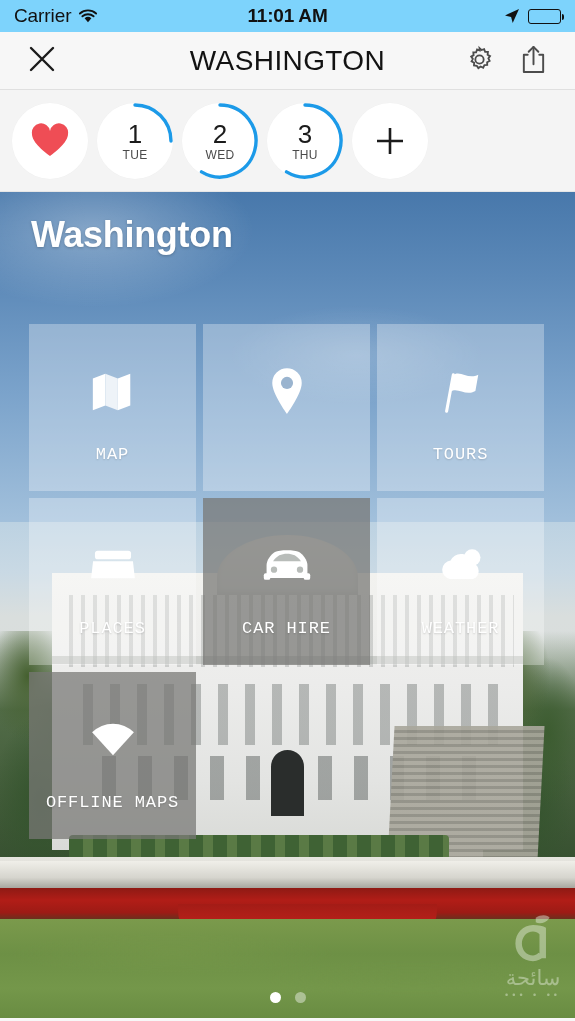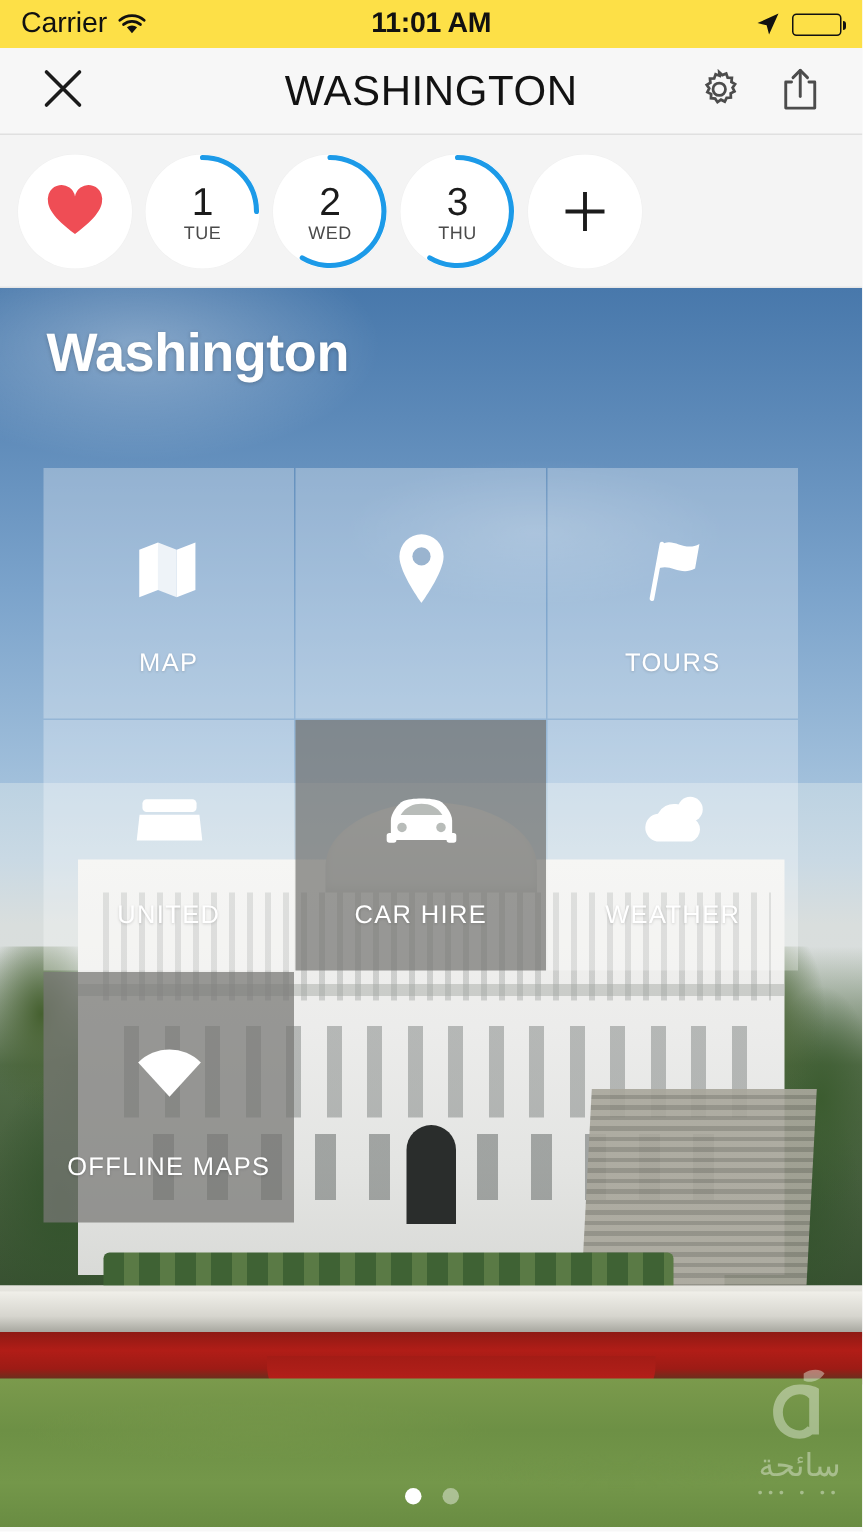--- a/index.html
+++ b/index.html
@@ -14,21 +14,21 @@
     position: relative;
     width: 575px; height: 1021px;
     overflow: hidden;
     background: #f7f7f7;
   }
 
   
   .status-bar {
     position: relative;
     height: 32px;
-    background: #fde047;
+    background: #7dd3fc;
     display: flex;
     align-items: center;
     padding: 8px 14px;
   }
   .status-left { display: flex; align-items: center; gap: 7px; }
   .status-carrier {
     font-size: 19px; color: #111; letter-spacing: -0.1px;
   }
   .wifi-icon { width: 20px; height: 15px; position: relative; display:block; }
   .status-center {
@@ -236,26 +236,27 @@
   }
   .city-sub {
     font-size: 21px; font-weight: 400; color: #ffffff;
     letter-spacing: 0.3px; margin-top: 7px;
     text-shadow: 0 1px 3px rgba(0,0,0,0.22);
   }
 
   
   .tile-grid {
     position: absolute;
-    left: 29px; top: 120px;
+    left: 29px; top: 132px;
     width: 519px;
     display: grid;
     grid-template-columns: repeat(3, 167px);
-    gap: 1px;
+    gap: 7px;
     z-index: 5;
+    font-family: Liberation Mono, monospace;
   }
   .tile {
     position: relative;
     height: 167px;
     background: rgba(255,255,255,0.30);
     display: flex; flex-direction: column;
     align-items: center; justify-content: center;
     cursor: pointer;
   }
   .tile.dark { background: rgba(120,120,118,0.74); }
@@ -477,21 +478,21 @@
         <span class="tile-label">TOURS</span>
       </div>
 
       <div class="tile">
         <span class="tile-icon">
           <svg viewBox="0 0 52 40" width="50" height="38">
             <rect x="7" y="5" width="38" height="9" rx="3" fill="#ffffff"></rect>
             <path d="M5 16 H47 L49 34 H3 Z" fill="#ffffff"></path>
           </svg>
         </span>
-        <span class="tile-label">UNITED</span>
+        <span class="tile-label">PLACES</span>
       </div>
 
       <div class="tile dark">
         <span class="tile-icon">
           <svg viewBox="0 0 56 38" width="52" height="36">
             <path d="M6 33 V19 C6 14 11 7 15 5 C20 2.5 36 2.5 41 5 C45 7 50 14 50 19 V33 Z" fill="#ffffff"></path>
             <path d="M13 15 C17 9 22 7 28 7 C34 7 39 9 43 15 Z" fill="#b8bcb9"></path>
             <circle cx="14" cy="24" r="3.4" fill="#b8bcb9"></circle>
             <circle cx="42" cy="24" r="3.4" fill="#b8bcb9"></circle>
             <rect x="3" y="28" width="7" height="7" rx="2" fill="#ffffff"></rect>

